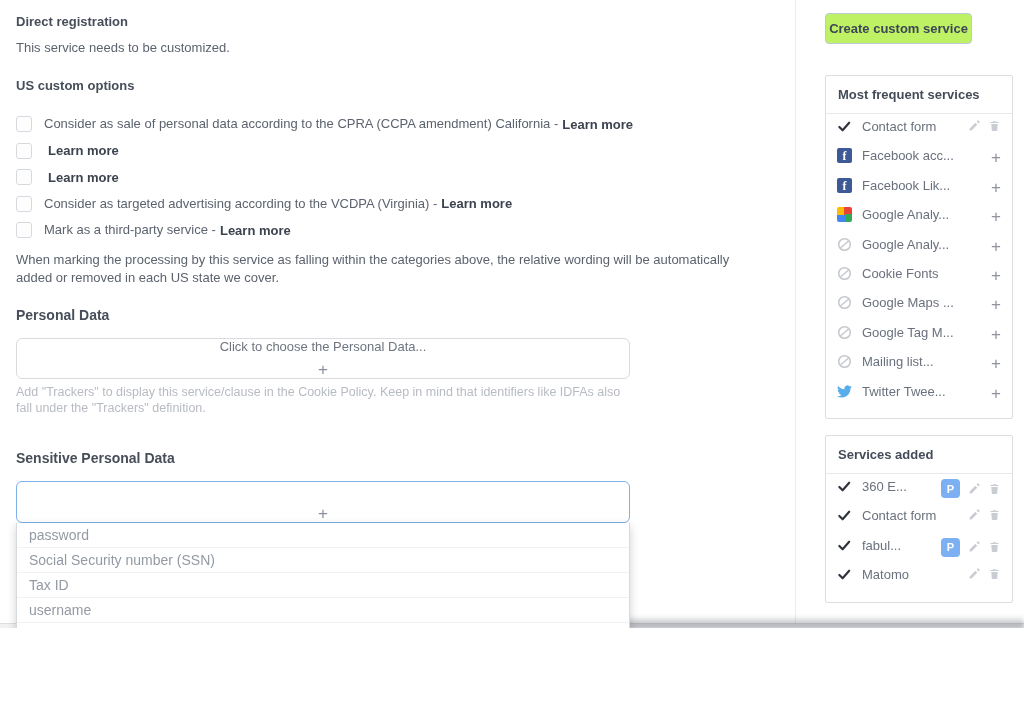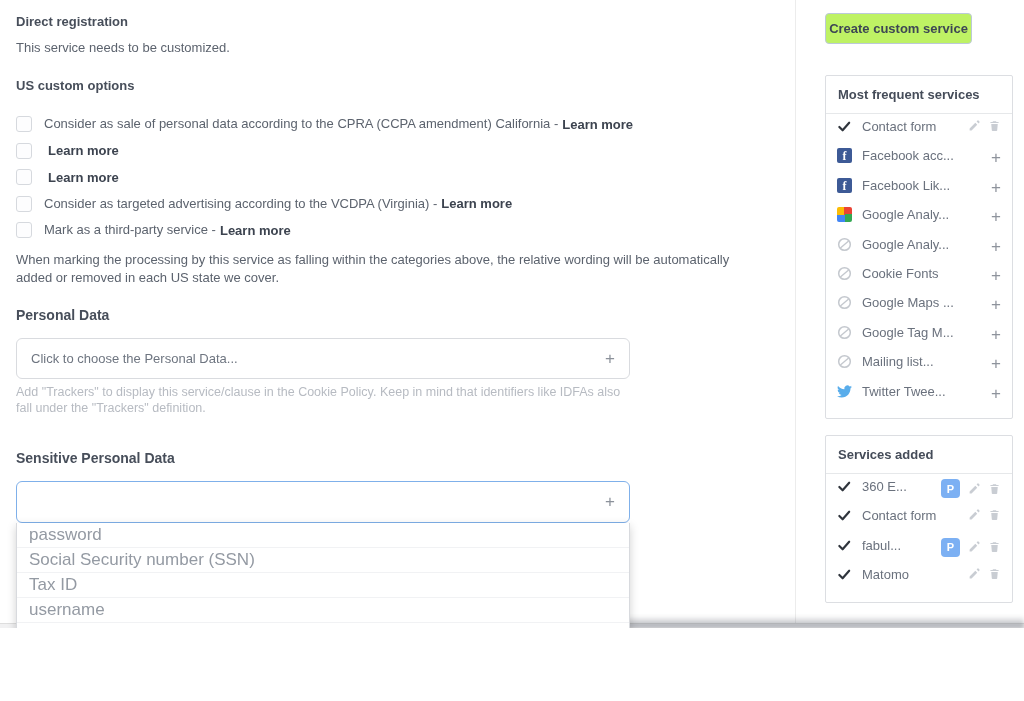--- a/index.html
+++ b/index.html
@@ -11,29 +11,29 @@
   .sub{line-height:16px;margin:0 0 22px 0;}
   .h2{font-size:13px;font-weight:bold;color:#474e5a;line-height:16px;margin:0 0 17px 0;}
   .cb-row{display:flex;align-items:center;height:26.5px;}
   .cb{flex:0 0 auto;width:14px;height:14px;border:1px solid #d6d9de;border-radius:3px;background:#fdfdfe;margin-right:12px;cursor:pointer;}
   .cb-label{line-height:16px;}
   .learn{font-weight:bold;color:#3c434f;margin-left:4px;cursor:pointer;}
   .note{width:750px;line-height:18px;margin:7px 0 20px 0;}
   .field-label{font-size:14px;font-weight:bold;color:#474e5a;line-height:16px;margin:0 0 15px 0;}
   .select-box{box-sizing:border-box;width:614px;height:41px;border:1px solid #d9dbdf;border-radius:6px;
               background:#fff;display:flex;align-items:center;justify-content:space-between;
-              padding:0 14px;cursor:pointer;}
+              padding:0 14px;cursor:pointer;flex-direction:column;}
   .placeholder{color:#6e7580;}
   .plus{color:#8b919a;font-size:17px;font-weight:400;line-height:1;}
   .helper{width:610px;font-size:12.5px;color:#b7bbc2;line-height:16px;margin:5px 0 34px 0;}
   .sensitive-wrap{position:relative;width:614px;}
   .select-box.focused{height:42px;border:1.5px solid #7fb0ea;}
   .dropdown{position:absolute;left:0;top:42px;width:614px;box-sizing:border-box;background:#fff;
             border:1px solid #d8dade;border-top:none;box-shadow:0 3px 9px rgba(0,0,0,.18);z-index:8;}
-  .dd-item{height:24px;line-height:24px;padding:0 12px;font-size:17px;color:#949aa3;cursor:pointer;border-top:1px solid #f1f2f4;}
+  .dd-item{height:24px;line-height:24px;padding:0 12px;font-size:14px;color:#949aa3;cursor:pointer;border-top:1px solid #f1f2f4;}
   .dd-item:first-child{border-top:none;}
   
   .vdivider{position:absolute;left:795px;top:0;width:1px;height:623px;background:#ececec;}
   .create-btn{position:absolute;left:825px;top:13px;width:147px;height:31px;box-sizing:border-box;
               background:#bef264;border:1px solid #bcc9d9;border-radius:4px;
               display:flex;align-items:center;justify-content:center;
               font-size:13px;font-weight:bold;color:#3d4654;cursor:pointer;}
   .panel{position:absolute;left:825px;width:188px;box-sizing:border-box;background:#fff;
          border:1px solid #dcdee2;border-radius:2px;}
   .panel-h{padding:11px 12px;font-size:13px;font-weight:bold;color:#454c59;border-bottom:1px solid #e6e8ea;}

